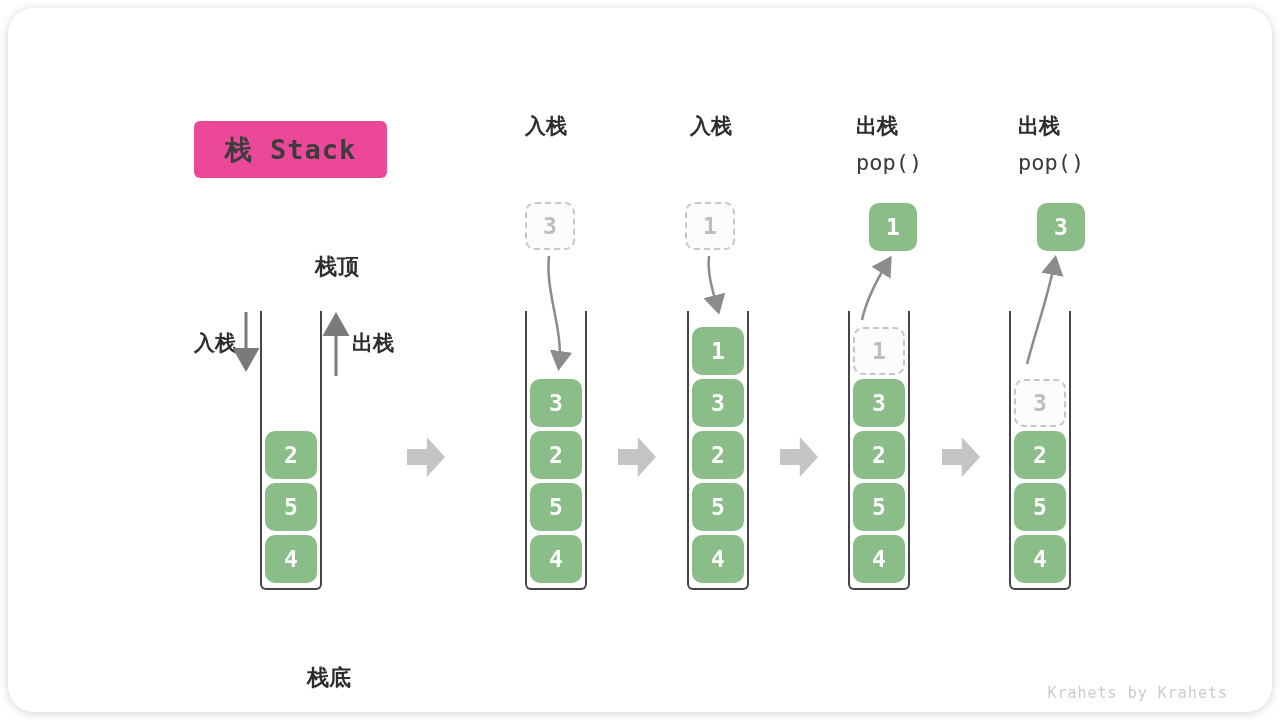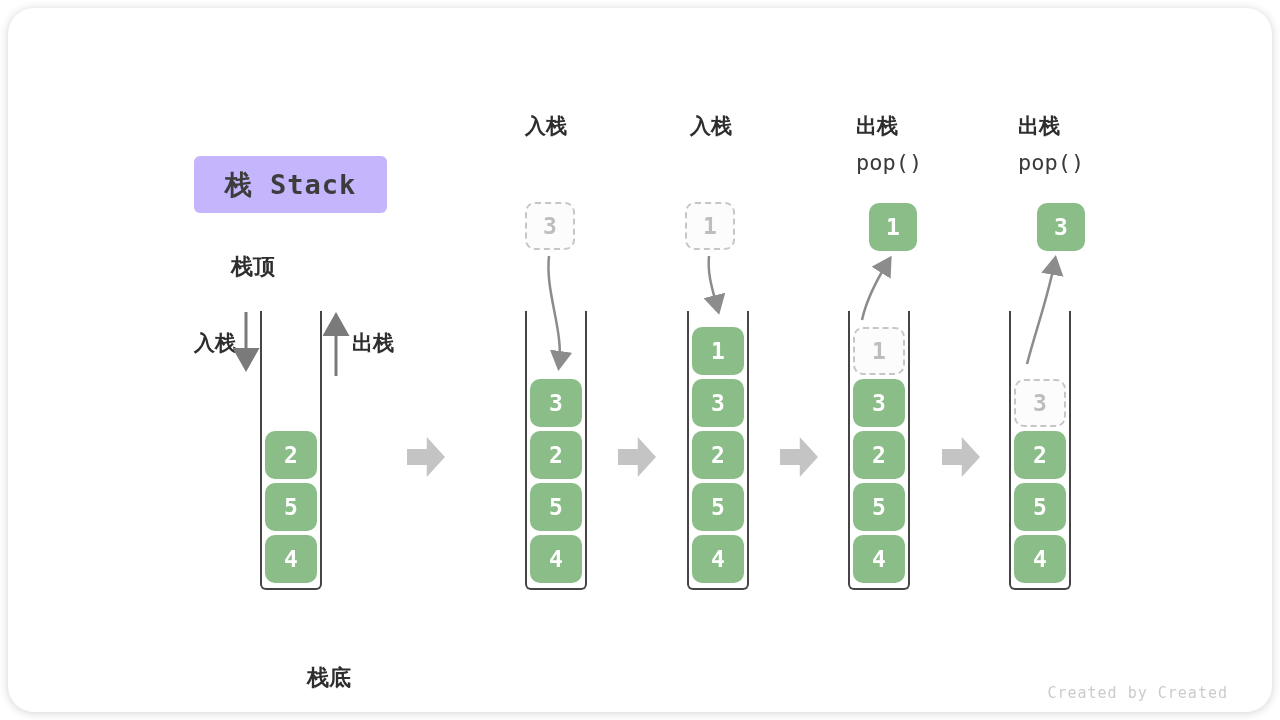--- a/index.html
+++ b/index.html
@@ -8,24 +8,24 @@
 
   .card {
     position: absolute; left: 8px; top: 8px; width: 1264px; height: 704px;
     background: #ffffff; border-radius: 26px;
     box-shadow: 0 1px 10px rgba(0,0,0,0.18);
   }
 
   
   .title-badge {
     position: absolute; left: 186px; top: 113px; width: 193px; height: 57px;
-    background: #c4b5fd; border-radius: 6px;
+    background: #ec4899; border-radius: 6px;
     display: flex; align-items: center; justify-content: center;
     font-family: "DejaVu Sans Mono", "Liberation Mono", monospace;
-    font-size: 27px; font-weight: 600; color: #3C3C3C; letter-spacing: 1px; margin-top: 35px;
+    font-size: 27px; font-weight: 600; color: #3C3C3C; letter-spacing: 1px;
   }
 
   
   .op { position: absolute; top: 106px; width: 150px; }
   .op-kind { font-size: 21px; font-weight: 700; color: #2E2E2E; line-height: 24px; }
   .op-code { margin-top: 12px; font-family: "DejaVu Sans Mono", "Liberation Mono", monospace;
              font-size: 22px; color: #3A3A3A; }
   .op-code .arg { color: #55A24E; font-weight: 700; }
 
   
@@ -49,21 +49,21 @@
 
   
   .floating { position: absolute; }
   .f0 { left: 517px;  top: 194px; width: 50px; height: 48px; }
   .f1 { left: 677px;  top: 194px; width: 50px; height: 48px; }
   .f2 { left: 861px;  top: 195px; width: 48px; height: 48px; }
   .f3 { left: 1029px; top: 195px; width: 48px; height: 48px; }
 
   
   .side-label { position: absolute; font-size: 22px; font-weight: 700; color: #2E2E2E; }
-  .lbl-top    { left: 223px; top: 244px; width: 120px; text-align: left; }
+  .lbl-top    { left: 231px; top: 244px; width: 120px; text-align: right; }
   .lbl-bottom { left: 223px; top: 613px; width: 120px; text-align: right; margin-top: 42px; }
   .lbl-push   { left: 178px; top: 321px; width: 50px; text-align: right; font-size: 21px; }
   .lbl-pop    { left: 344px; top: 321px; width: 50px; text-align: left;  font-size: 21px; }
 
   
   .flow-arrow {
     position: absolute; top: 429px; width: 38px; height: 40px; background: #C4C4C4;
     clip-path: polygon(0% 30%, 52% 30%, 52% 0%, 100% 50%, 52% 100%, 52% 70%, 0% 70%);
   }
   .fa0 { left: 399px; } .fa1 { left: 610px; } .fa2 { left: 772px; } .fa3 { left: 934px; }
@@ -166,14 +166,14 @@
 
     <path d="M541,248 C537,285 556,322 551,358" stroke="#8C8C8C" stroke-width="2.5" fill="none" marker-end="url(#headL)"></path>
 
     <path d="M701,248 C699,268 706,286 710,302" stroke="#8C8C8C" stroke-width="2.5" fill="none" marker-end="url(#headL)"></path>
 
     <path d="M854,312 C859,289 871,268 881,252" stroke="#8C8C8C" stroke-width="2.5" fill="none" marker-end="url(#headL)"></path>
 
     <path d="M1019,356 C1029,318 1041,286 1047,252" stroke="#8C8C8C" stroke-width="2.5" fill="none" marker-end="url(#headL)"></path>
   </svg>
 
-  <div class="watermark">Created by Created</div>
+  <div class="watermark">Krahets by Krahets</div>
 </div>
 
 </body></html>

